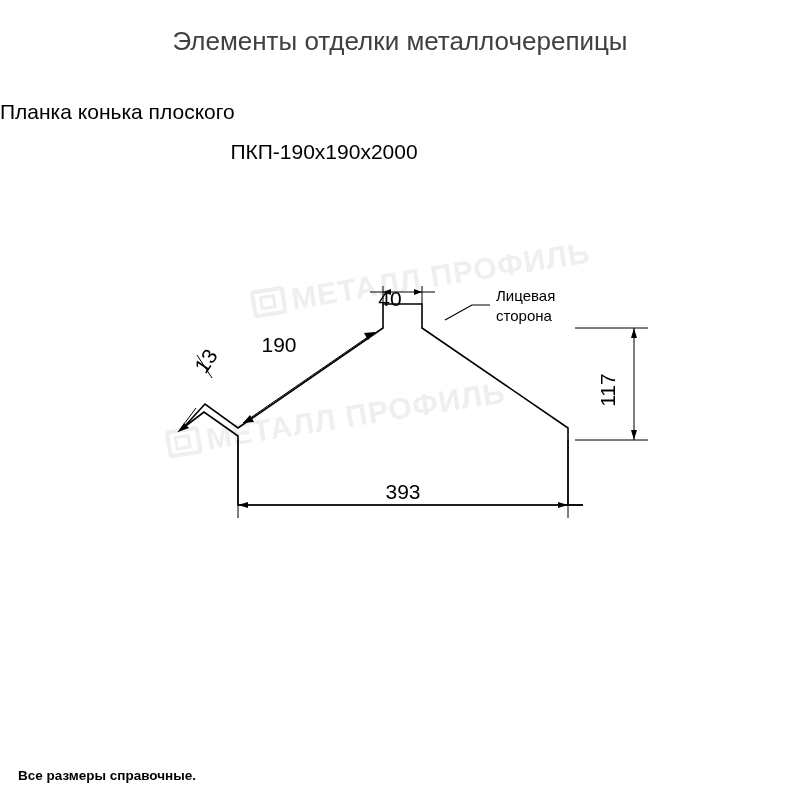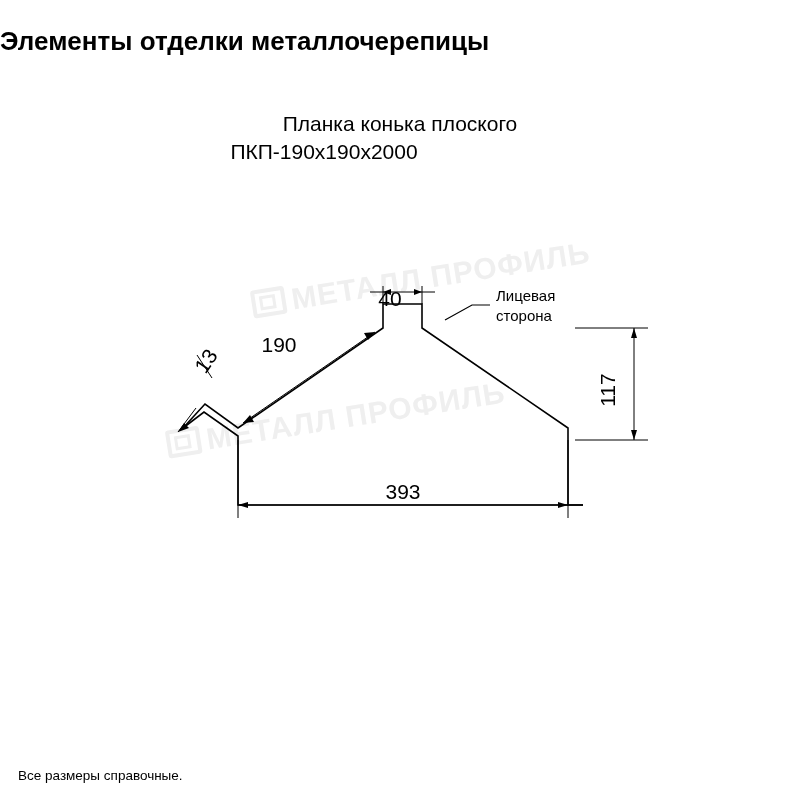--- a/index.html
+++ b/index.html
@@ -18,35 +18,33 @@
   .page {
     position: relative;
     width: 800px;
     height: 800px;
   }
   .title {
     position: absolute;
     top: 26px;
     left: 0;
     width: 800px;
-    text-align: left;
+    text-align: center;
     font-size: 26px;
-    font-weight: bold;
+    font-weight: normal;
     letter-spacing: 0px;
-    color: #000000;
+    color: #404040;
   }
   .subtitle1 {
     position: absolute;
     top: 100px;
     left: 0;
     width: 800px;
-    text-align: center;
     font-size: 21px;
     color: #000;
-    margin-top: 12px;
   }
   .subtitle2 {
     position: absolute;
     top: 140px;
     left: 0;
     width: 648px;
     text-align: center;
     font-size: 21px;
     color: #000;
   }
@@ -60,20 +58,21 @@
   .footnotes {
     position: absolute;
     left: 18px;
     bottom: 14px;
     font-size: 13.5px;
     line-height: 1.45;
     color: #000;
   }
   .footnotes div {
     white-space: nowrap;
+    font-weight: bold;
   }
   .wm {
     position: absolute;
     color: #efefef;
     font-weight: bold;
     font-size: 30px;
     letter-spacing: 1px;
     white-space: nowrap;
     pointer-events: none;
     user-select: none;

